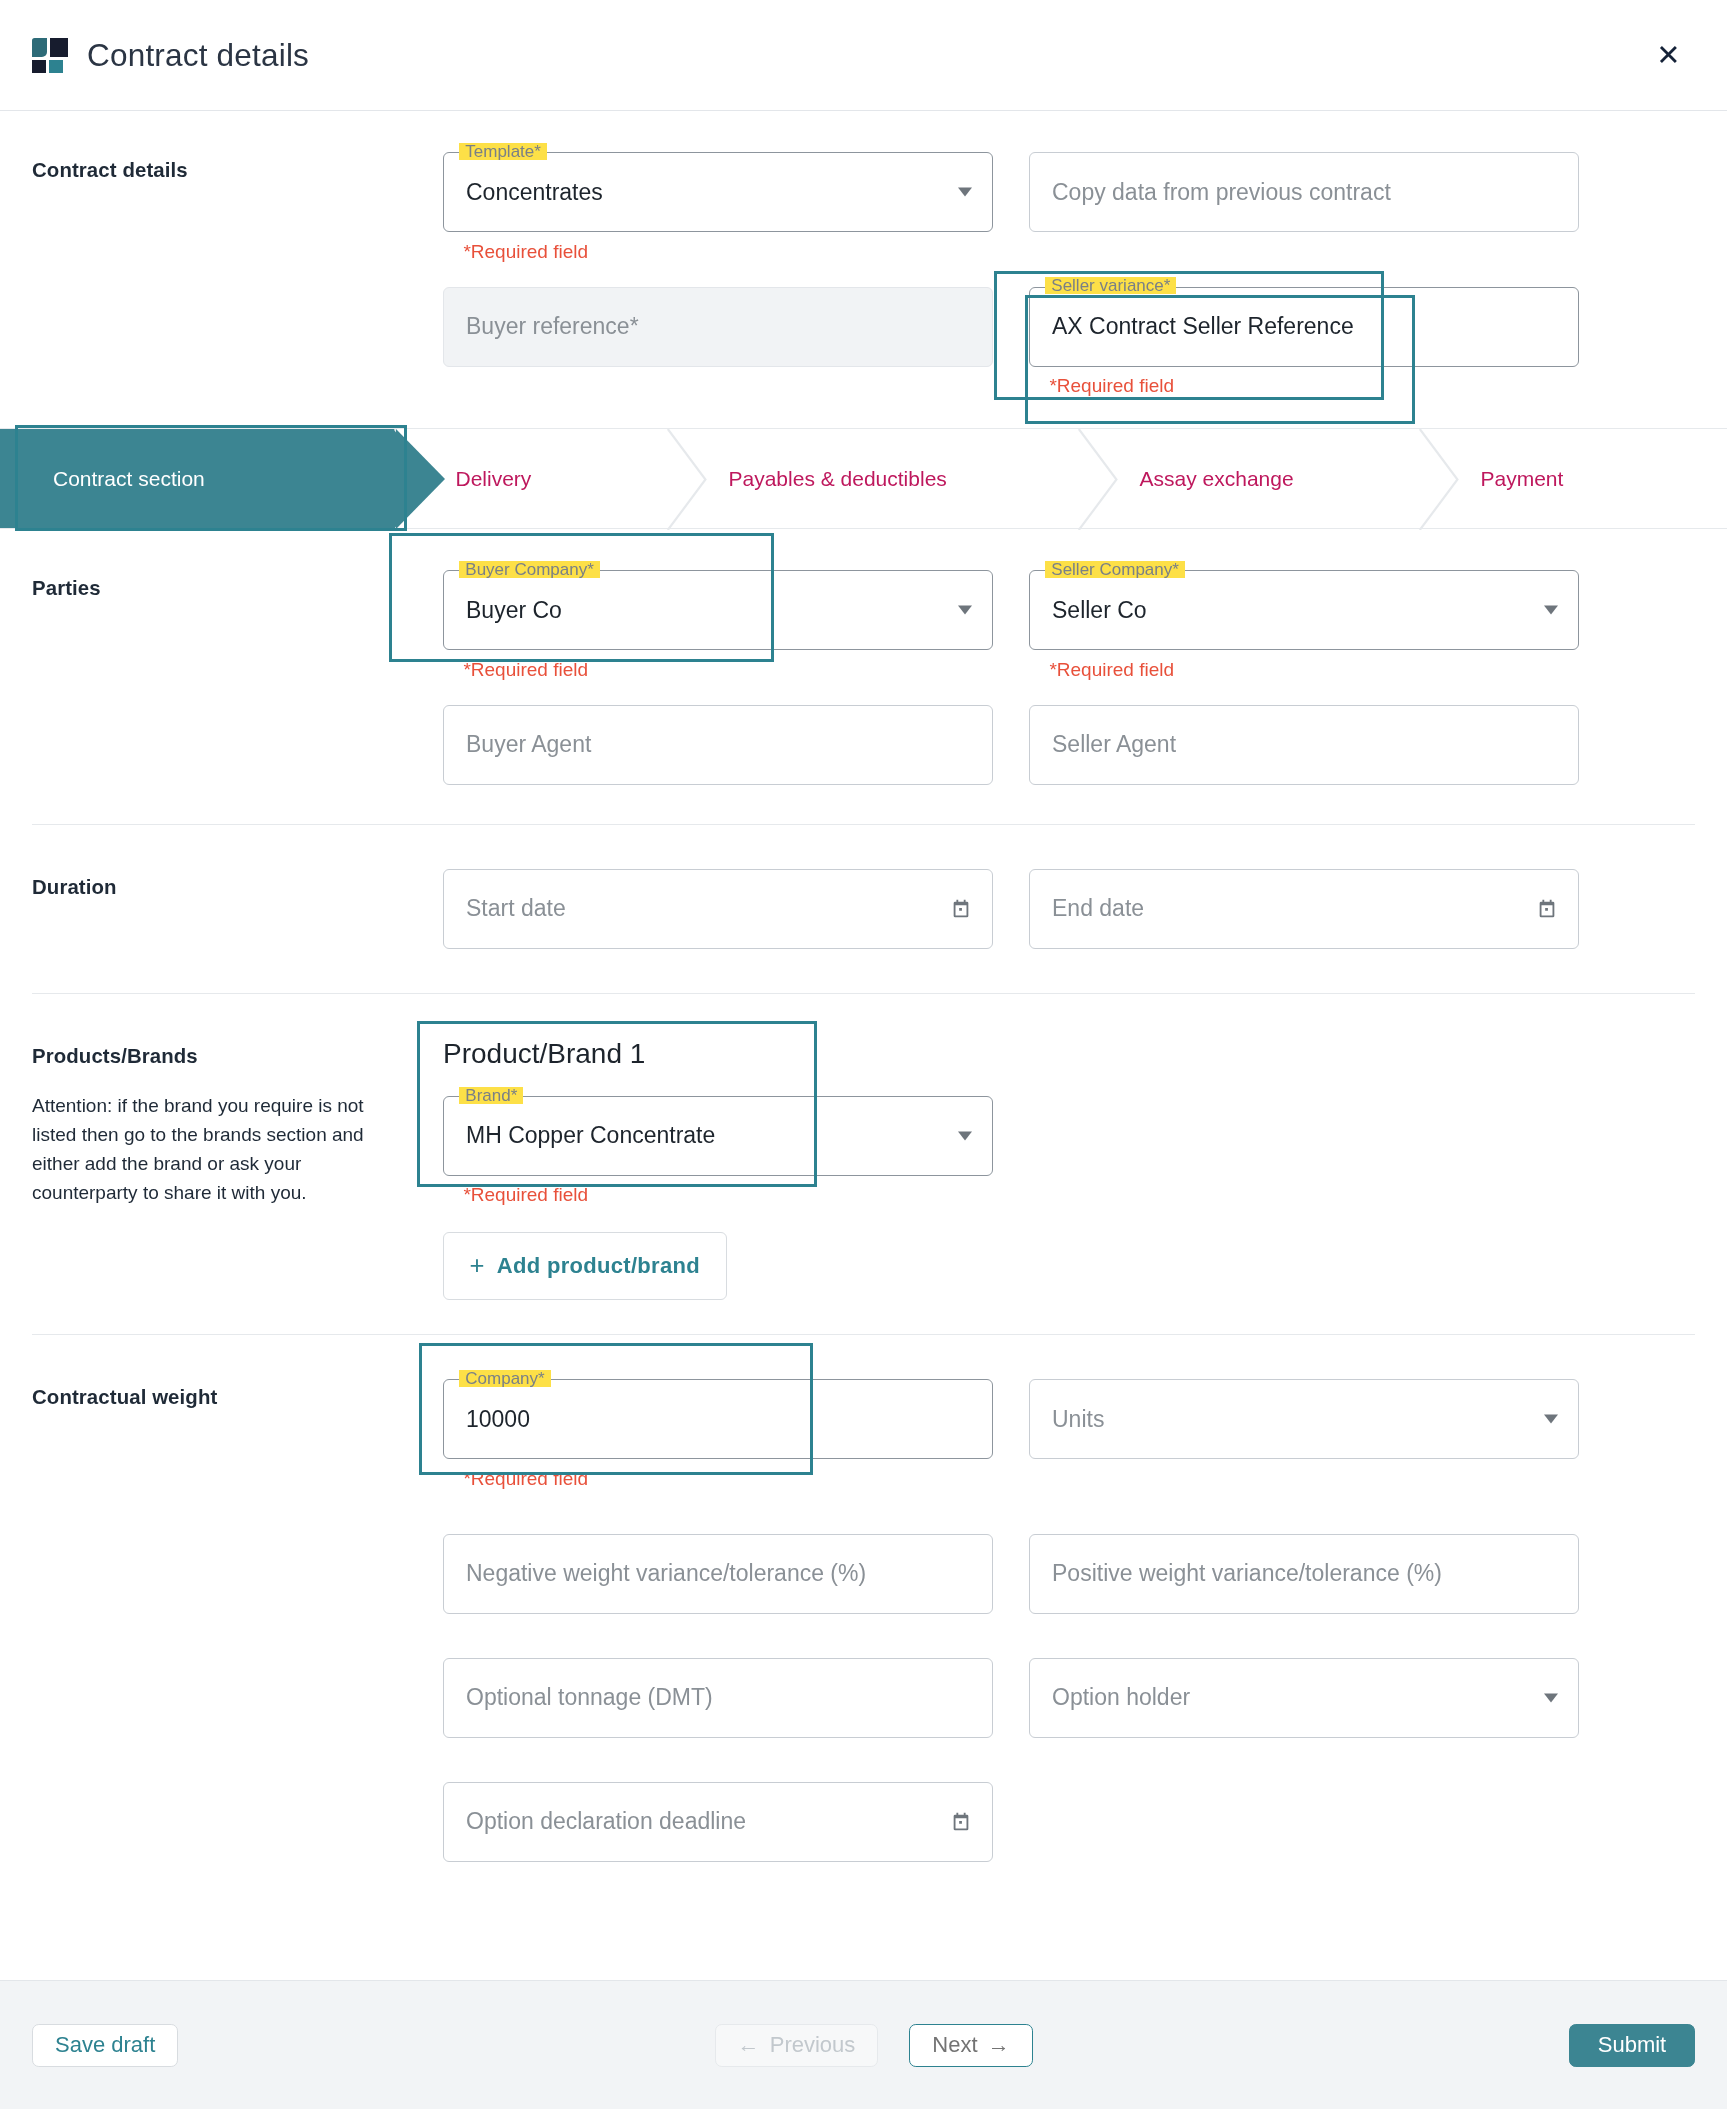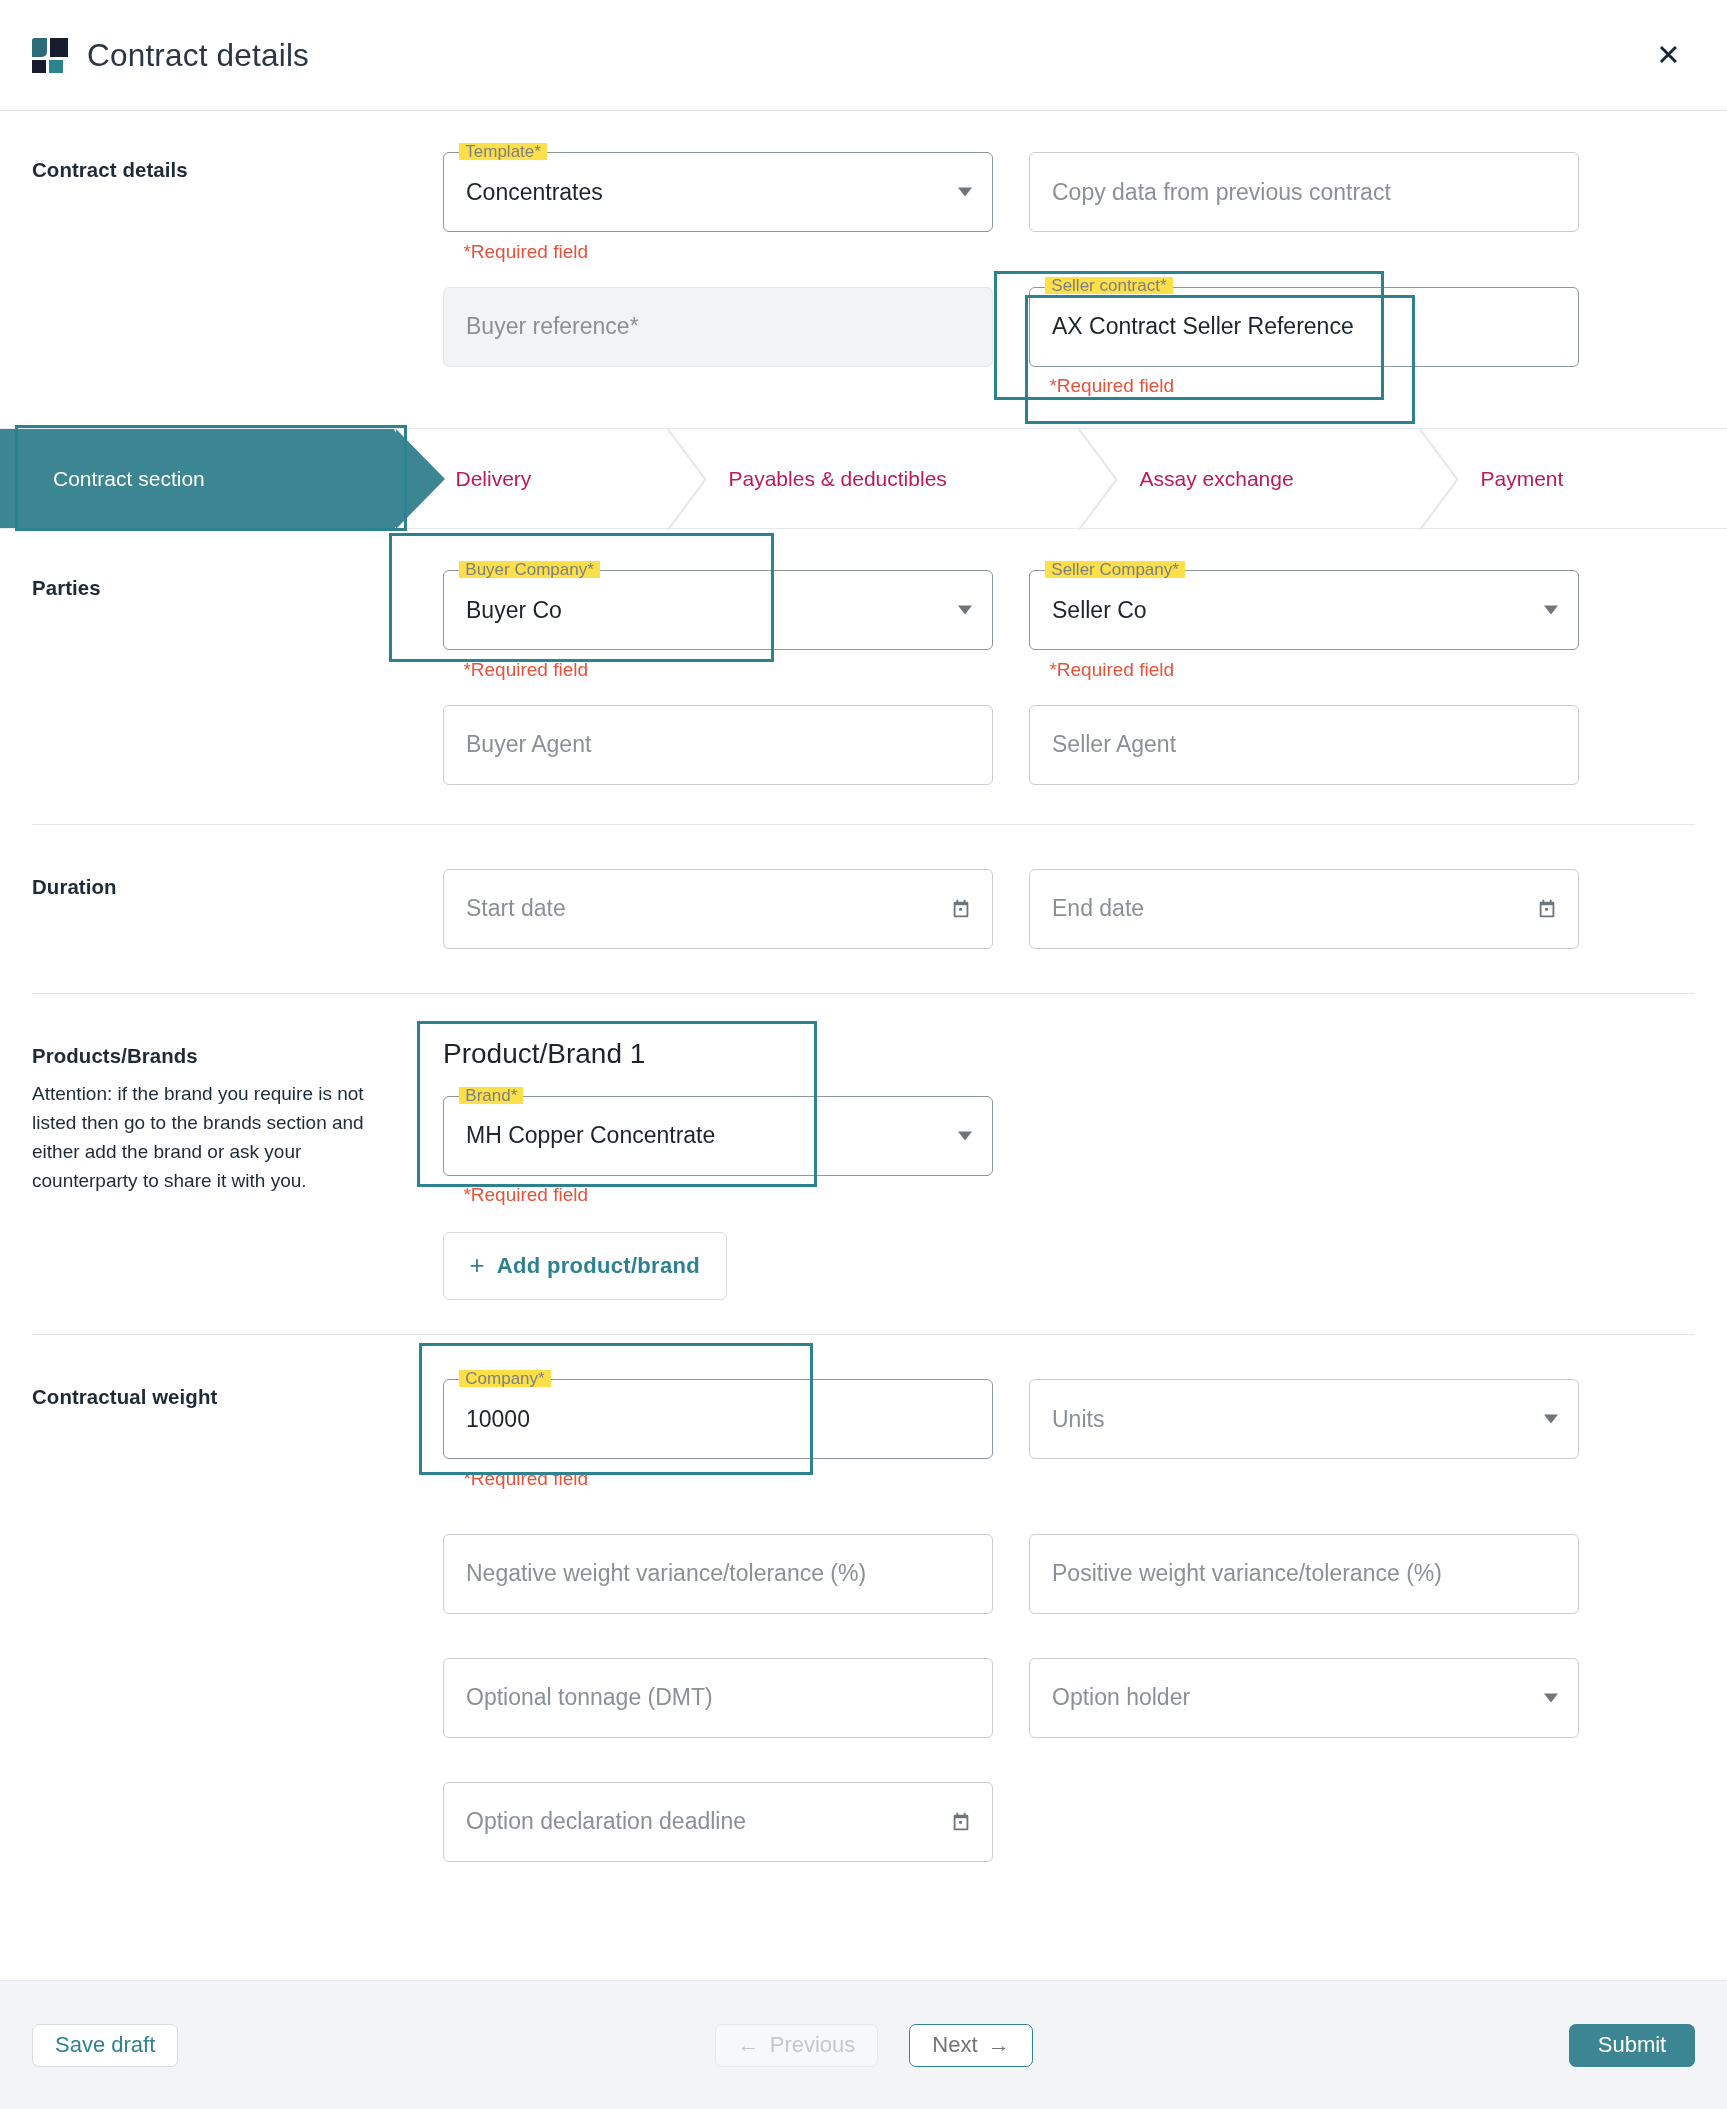--- a/index.html
+++ b/index.html
@@ -73,21 +73,21 @@
   .sec-label {
     font-size: 20.4px;
     font-weight: bold;
     color: #1f2a37;
     letter-spacing: 0.1px;
   }
   .sec-note {
     font-size: 19px;
     color: #1f2a37;
     line-height: 1.52;
-    margin-top: 12px;
+    margin-top: 24px;
     max-width: 358px;
   }
   .fields-col { flex: 1; }
 
   .row {
     display: flex;
     gap: 36px;
   }
   .cell { width: 550px; flex: 0 0 550px; position: relative; }
   .cell.empty { }
@@ -331,21 +331,21 @@
       </div>
 
       <div class="row" style="margin-top:24px;">
         <div class="cell">
           <div class="ff disabled">
             <span class="ph">Buyer reference*</span>
           </div>
         </div>
         <div class="cell">
           <div class="ff filled">
-            <span class="legend">Seller contract*</span>
+            <span class="legend">Seller variance*</span>
             <span class="value">AX Contract Seller Reference</span>
           </div>
           <span class="req">*Required field</span>
 
           <div class="hl" style="left:-35px; top:-15.3px; width:390px; height:129px;"></div>
           <div class="hl" style="left:-4.3px; top:8.5px; width:390px; height:129px;"></div>
         </div>
       </div>
     </div>
   </div>

